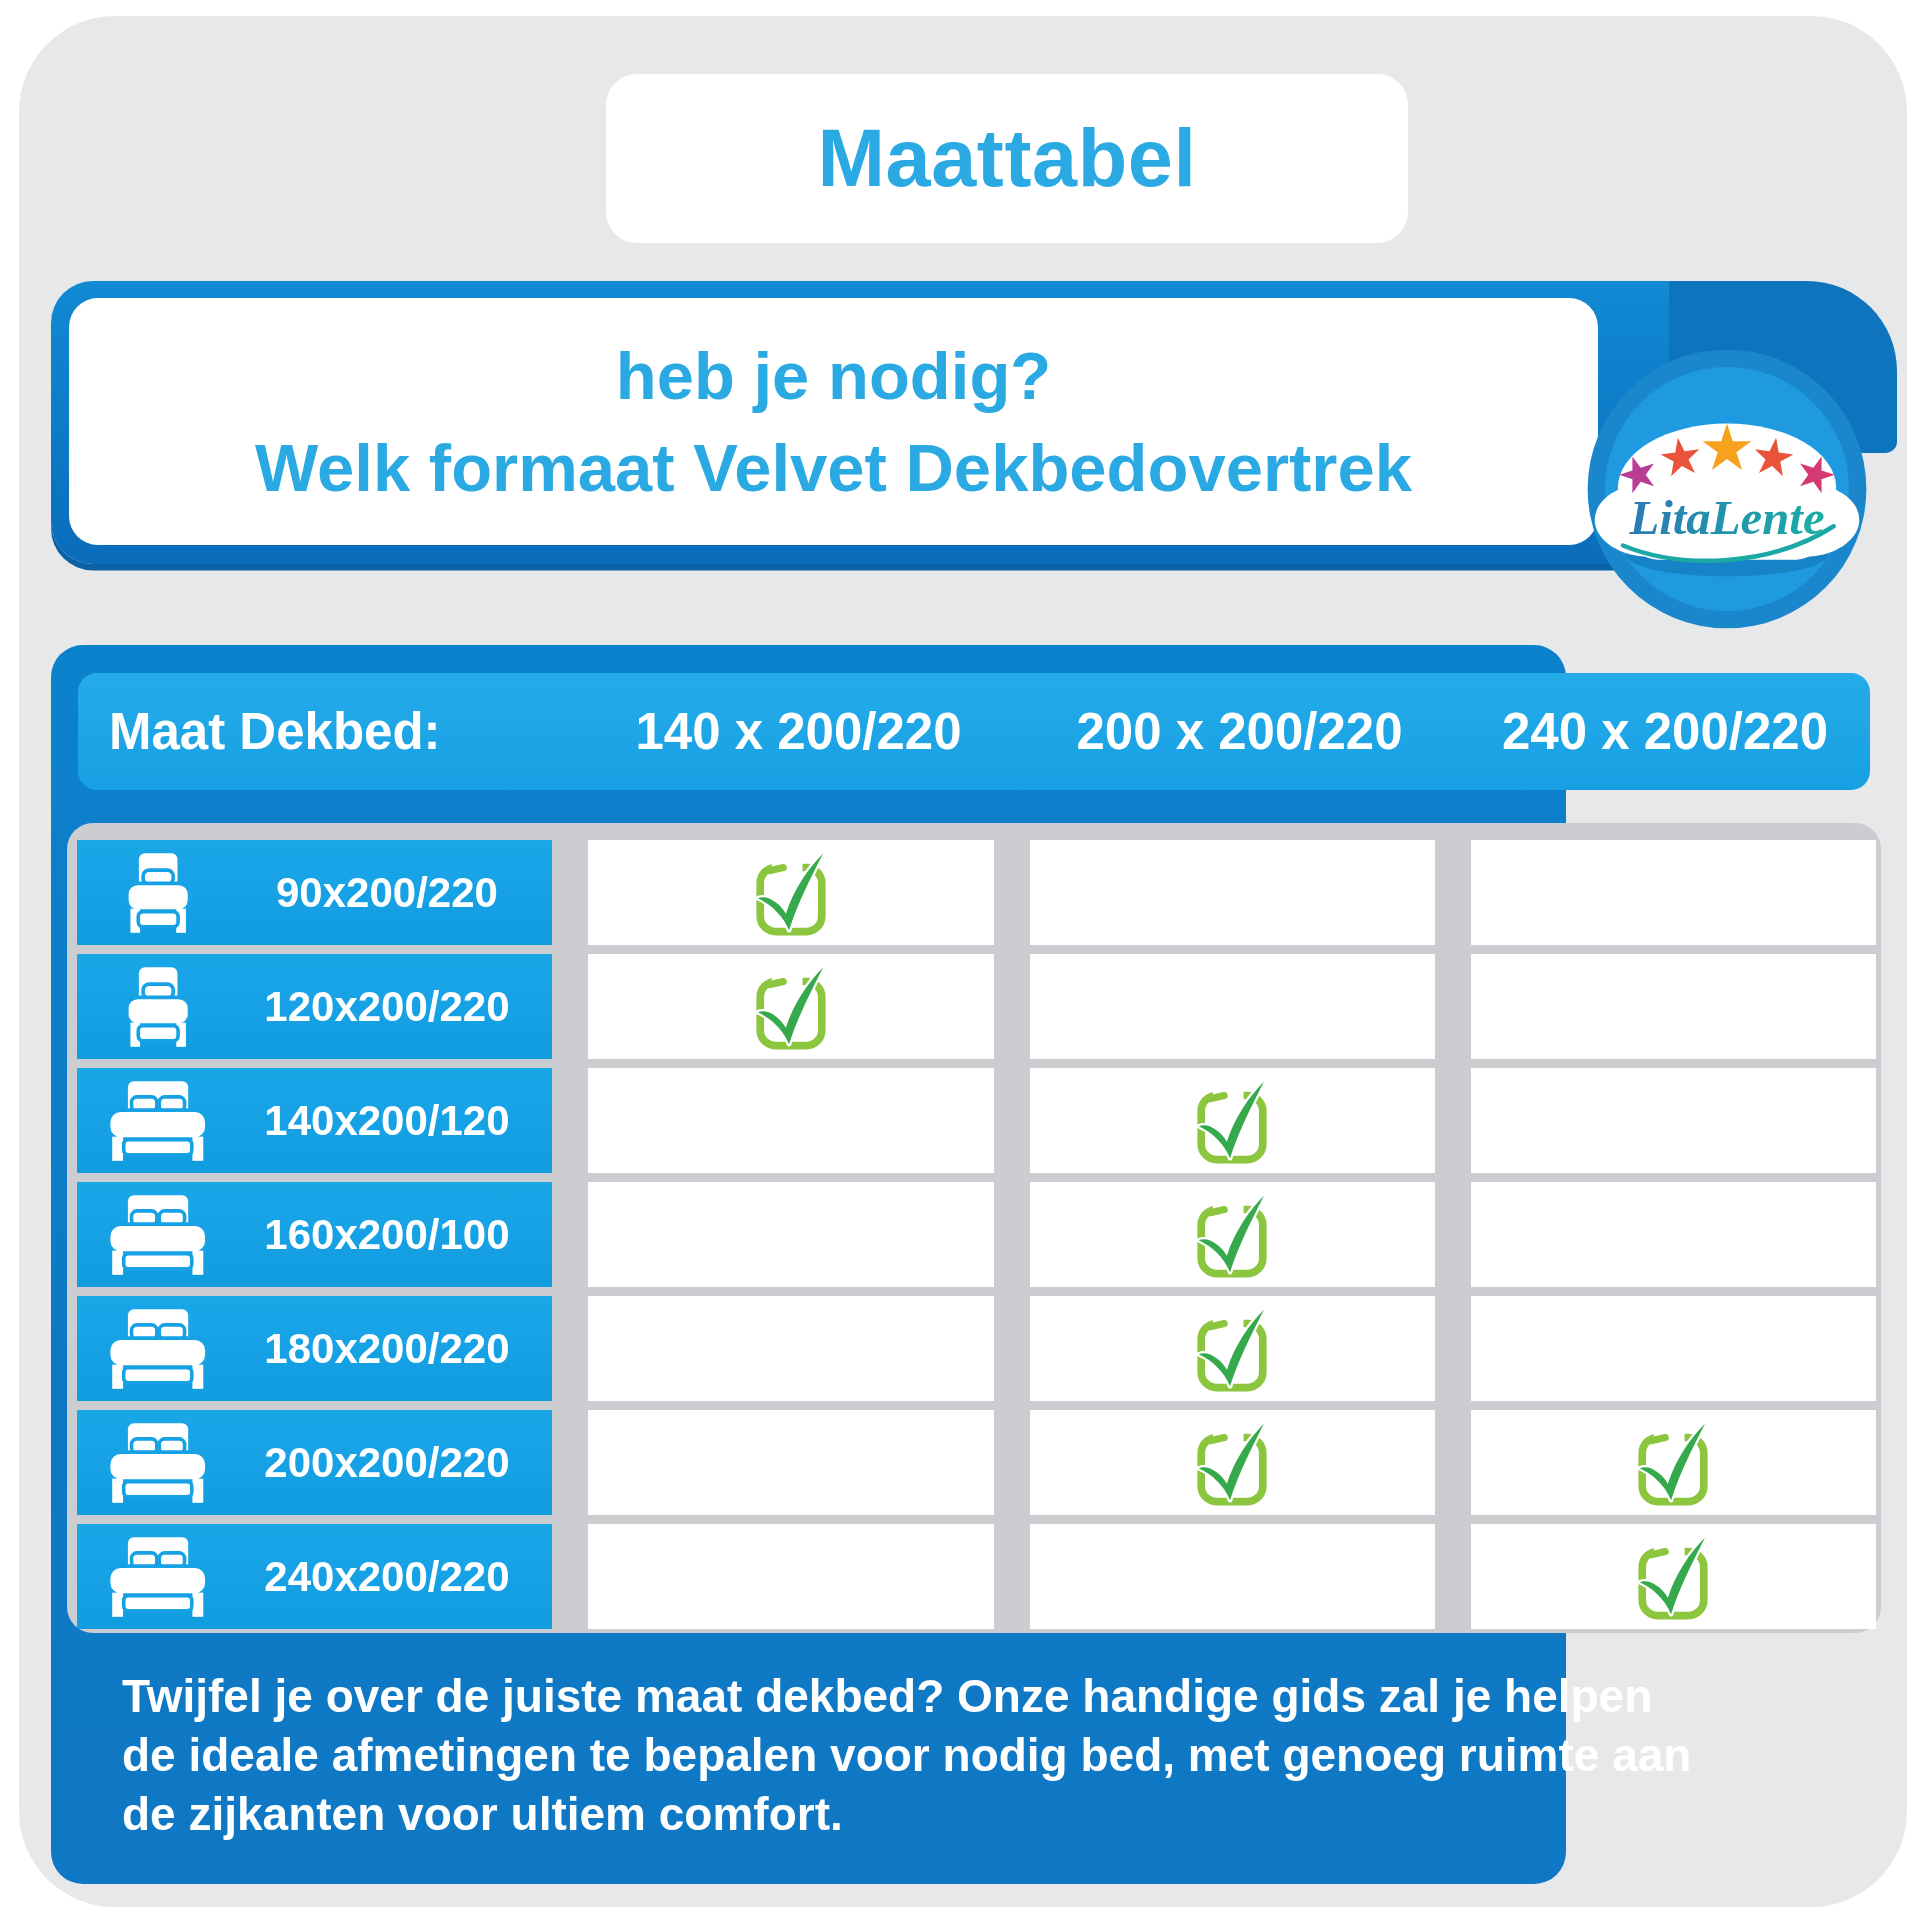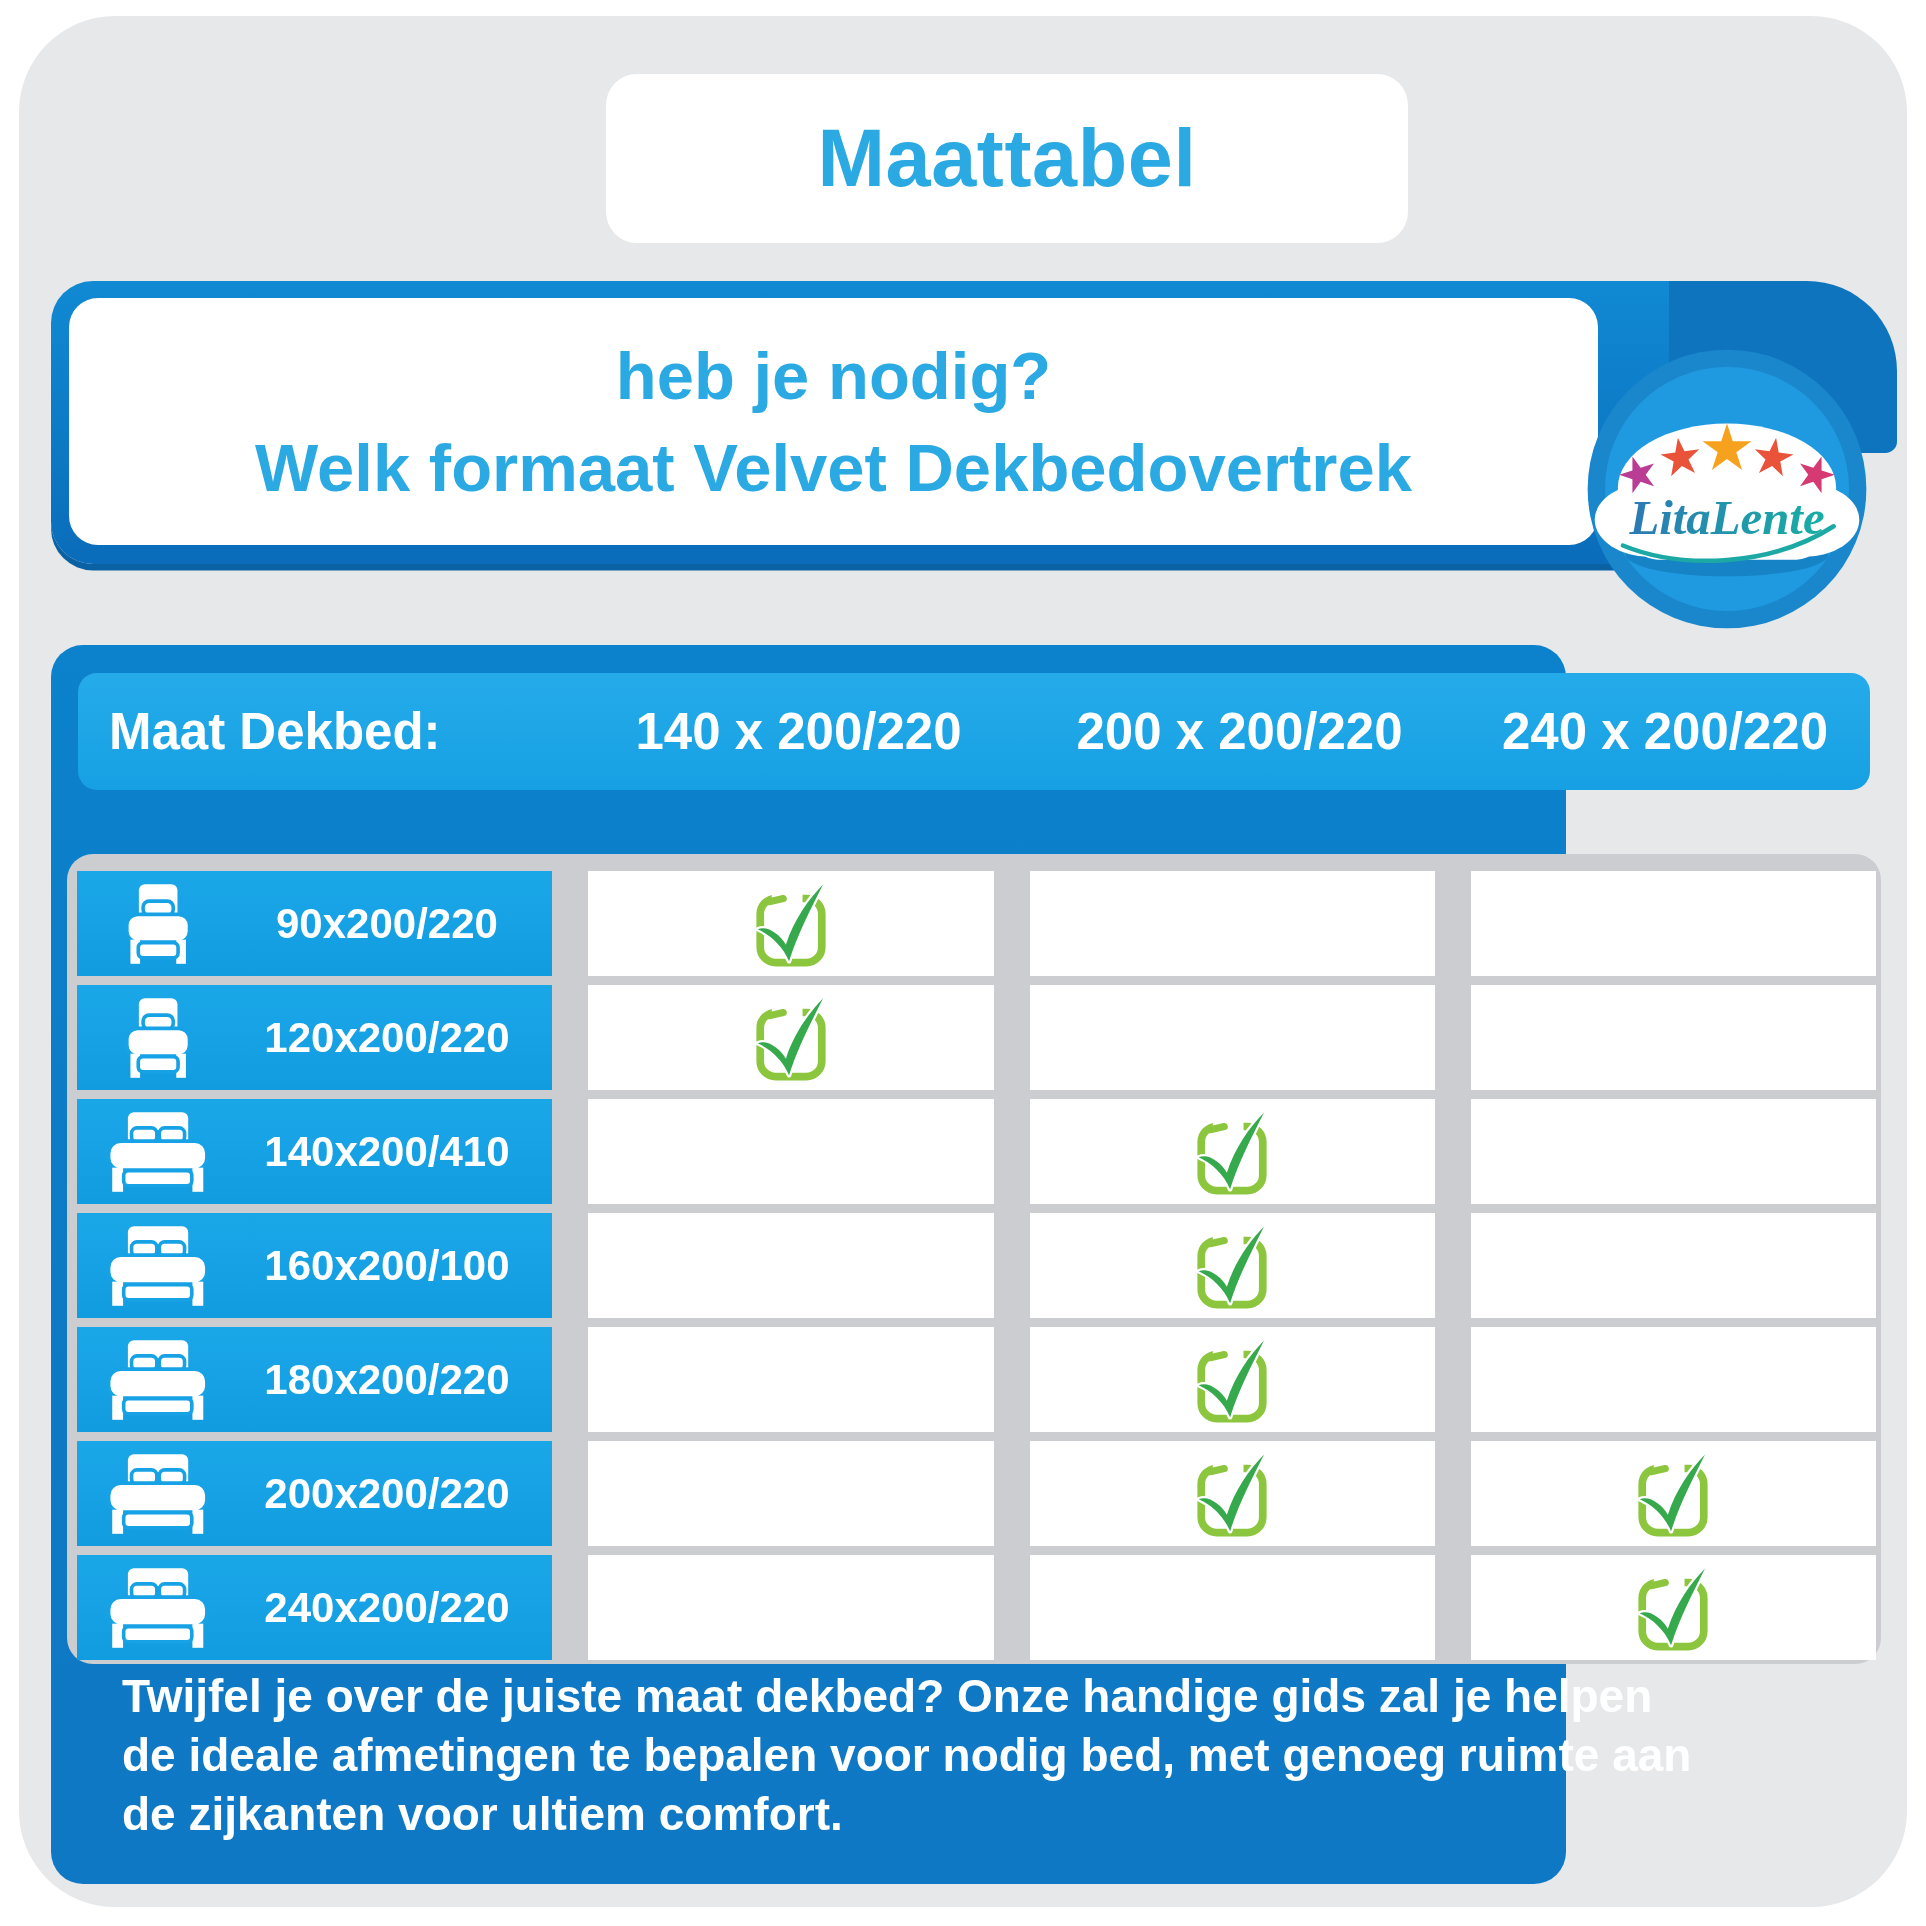--- a/index.html
+++ b/index.html
@@ -31,21 +31,21 @@
   .table-box{left:51px;top:645px;width:1515px;height:1239px;border-radius:32px;
              background:linear-gradient(180deg,#0c82cc 0%,#0d7ac6 50%,#0f78c4 100%);}
   .thead{position:absolute;left:27px;top:28px;width:1792px;height:117px;border-radius:19px;
          background:linear-gradient(180deg,#25abea,#16a0e3);
          display:grid;grid-template-columns:500px 441px 441px 1fr;align-items:center;}
   .thead .th{font-size:51px;font-weight:bold;color:#ffffff;text-align:center;white-space:nowrap;}
   .thead .th.first{text-align:left;padding-left:31px;}
 
   .tbody{position:absolute;left:16px;top:178px;width:1814px;height:810px;border-radius:26px;
          background:#cbcdd0;box-sizing:border-box;padding:17.3px 5.1px 0 10.3px;
-         display:flex;flex-direction:column;gap:9px;margin-top:31px;}
+         display:flex;flex-direction:column;gap:9px;}
   .trow{display:grid;grid-template-columns:475px 1fr 1fr 1fr;column-gap:36px;height:105px;}
   .rlabel{background:linear-gradient(180deg,#1aa7e8,#129ce0);display:flex;align-items:center;}
   .bedwrap{width:161px;display:flex;align-items:center;justify-content:center;}
   .bed{height:82px;}
   .bed.double{height:82px;}
   .rsize{flex:1;text-align:center;padding-right:16.7px;font-size:42px;font-weight:bold;color:#ffffff;white-space:nowrap;}
   .cell{background:#ffffff;display:flex;align-items:center;justify-content:center;}
   .chk{width:80px;height:91px;}
 
   .footer-note{position:absolute;left:71px;top:1022px;width:1772px;
@@ -185,21 +185,21 @@
           </div>
       </div>
 
       <div class="trow">
         <div class="rlabel">
           <span class="bedwrap">
               <svg class="bed double" viewBox="0 0 175 136">
                 <use href="#sym-bed-double"></use>
               </svg>
             </span>
-          <span class="rsize">140x200/410</span>
+          <span class="rsize">140x200/120</span>
         </div>
         <div class="cell">
             <svg class="chk" viewBox="0 0 124 142" style="visibility: hidden;">
               <use href="#sym-check"></use>
             </svg>
           </div>
         <div class="cell">
             <svg class="chk" viewBox="0 0 124 142">
               <use href="#sym-check"></use>
             </svg>

